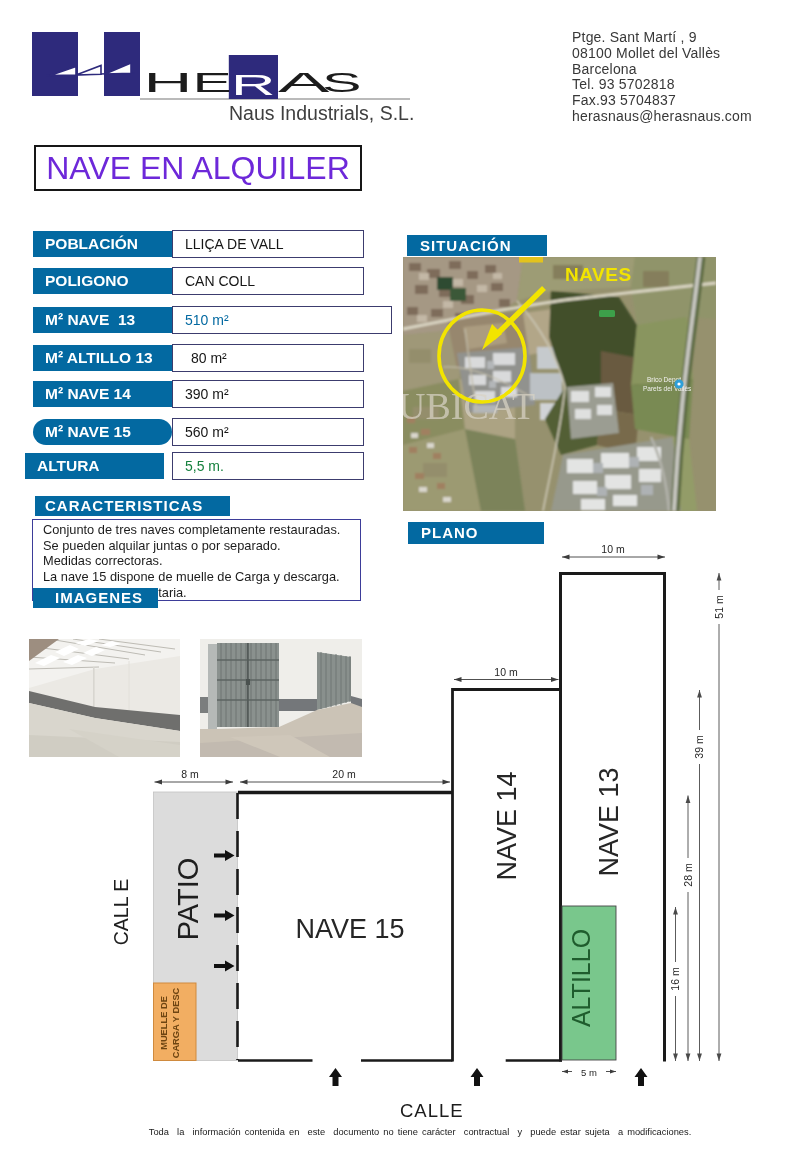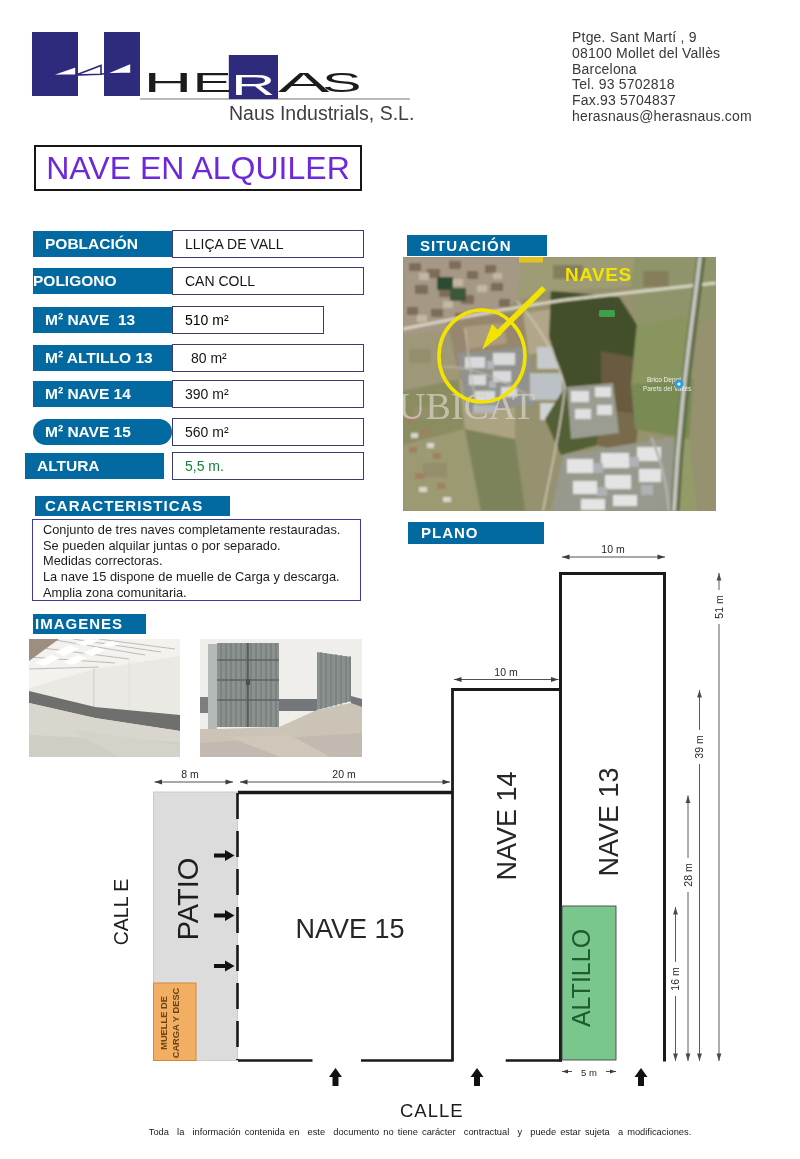--- a/index.html
+++ b/index.html
@@ -48,27 +48,27 @@
     Fax.93 5704837<br>
     herasnaus@herasnaus.com
   </div>
 
   <div class="abs" style="left:34px;top:145px;width:324px;height:42px;border:2px solid #161616;font-size:32px;color:#6d28d9;text-align:center;line-height:43px;white-space:nowrap;">NAVE EN ALQUILER</div>
 
   <div class="abs navy" style="left:33px;top:231px;width:139px;height:26px;font-size:15.5px;line-height:26px;padding-left:12px;box-sizing:border-box;">POBLACIÓN</div>
 
   <div class="abs" style="left:172px;top:230px;width:192px;height:28px;border:1px solid #3c3c6e;box-sizing:border-box;font-size:14px;line-height:26px;padding-left:12px;color:#161616;">LLIÇA DE VALL</div>
 
-  <div class="abs navy" style="left:33px;top:268px;width:139px;height:26px;font-size:15.5px;line-height:26px;box-sizing:border-box;">POLIGONO</div>
+  <div class="abs navy" style="left:33px;top:268px;width:139px;height:26px;font-size:15.5px;line-height:26px;padding-left:12px;box-sizing:border-box;">POLIGONO</div>
 
   <div class="abs" style="left:172px;top:267px;width:192px;height:28px;border:1px solid #3c3c6e;box-sizing:border-box;font-size:14px;line-height:26px;padding-left:12px;color:#161616;">CAN COLL</div>
 
   <div class="abs navy" style="left:33px;top:307px;width:139px;height:26px;font-size:15.5px;line-height:26px;padding-left:12px;box-sizing:border-box;">M² NAVE&nbsp; 13</div>
 
-  <div class="abs" style="left:172px;top:306px;width:152px;height:28px;border:1px solid #3c3c6e;box-sizing:border-box;font-size:14px;line-height:26px;padding-left:12px;color:#000000;">510 m²</div>
+  <div class="abs" style="left:172px;top:306px;width:220px;height:28px;border:1px solid #3c3c6e;box-sizing:border-box;font-size:14px;line-height:26px;padding-left:12px;color:#0369a1;">510 m²</div>
 
   <div class="abs navy" style="left:33px;top:345px;width:139px;height:26px;font-size:15.5px;line-height:26px;padding-left:12px;box-sizing:border-box;">M² ALTILLO 13</div>
 
   <div class="abs" style="left:172px;top:344px;width:192px;height:28px;border:1px solid #3c3c6e;box-sizing:border-box;font-size:14px;line-height:26px;padding-left:18px;color:#161616;">80 m²</div>
 
   <div class="abs navy" style="left:33px;top:381px;width:139px;height:26px;font-size:15.5px;line-height:26px;padding-left:12px;box-sizing:border-box;">M² NAVE 14</div>
 
   <div class="abs" style="left:172px;top:380px;width:192px;height:28px;border:1px solid #3c3c6e;box-sizing:border-box;font-size:14px;line-height:26px;padding-left:12px;color:#161616;">390 m²</div>
 
   <div class="abs navy" style="left:33px;top:419px;width:139px;height:26px;font-size:15.5px;line-height:26px;padding-left:12px;box-sizing:border-box;border-radius:13px;">M² NAVE 15</div>
@@ -83,21 +83,21 @@
 
   <div class="abs" style="left:32px;top:519px;width:329px;height:82px;border:1.5px solid #3d3d99;box-sizing:border-box;
        font-size:12.8px;line-height:15.7px;color:#1c1c1c;padding:2px 0 0 10px;overflow:hidden;">
     Conjunto de tres naves completamente restauradas.<br>
     Se pueden alquilar juntas o por separado.<br>
     Medidas correctoras.<br>
     La nave 15 dispone de muelle de Carga y descarga.<br>
     Amplia zona comunitaria.
   </div>
 
-  <div class="abs navy" style="left:33px;top:614px;width:113px;height:20px;font-size:15px;line-height:20px;padding-left:2px;letter-spacing:1px;box-sizing:border-box;">IMAGENES</div>
+  <div class="abs navy" style="left:33px;top:588px;width:125px;height:20px;font-size:15px;line-height:20px;padding-left:22px;letter-spacing:1px;box-sizing:border-box;">IMAGENES</div>
 
   <svg class="abs" style="left:29px;top:639px;" width="151" height="118" viewBox="0 0 151 118">
     <rect x="0" y="0" width="151" height="118" fill="#ebe9e4"></rect>
 
     <polygon points="0,0 151,0 151,17 66,30 0,49" fill="#f3f2ef"></polygon>
     <g stroke="#bdbbb4" stroke-width="1">
       <line x1="0" y1="30" x2="70" y2="28"></line>
       <line x1="0" y1="18" x2="86" y2="24"></line>
       <line x1="6" y1="8" x2="100" y2="20"></line>
       <line x1="20" y1="0" x2="116" y2="16"></line>

